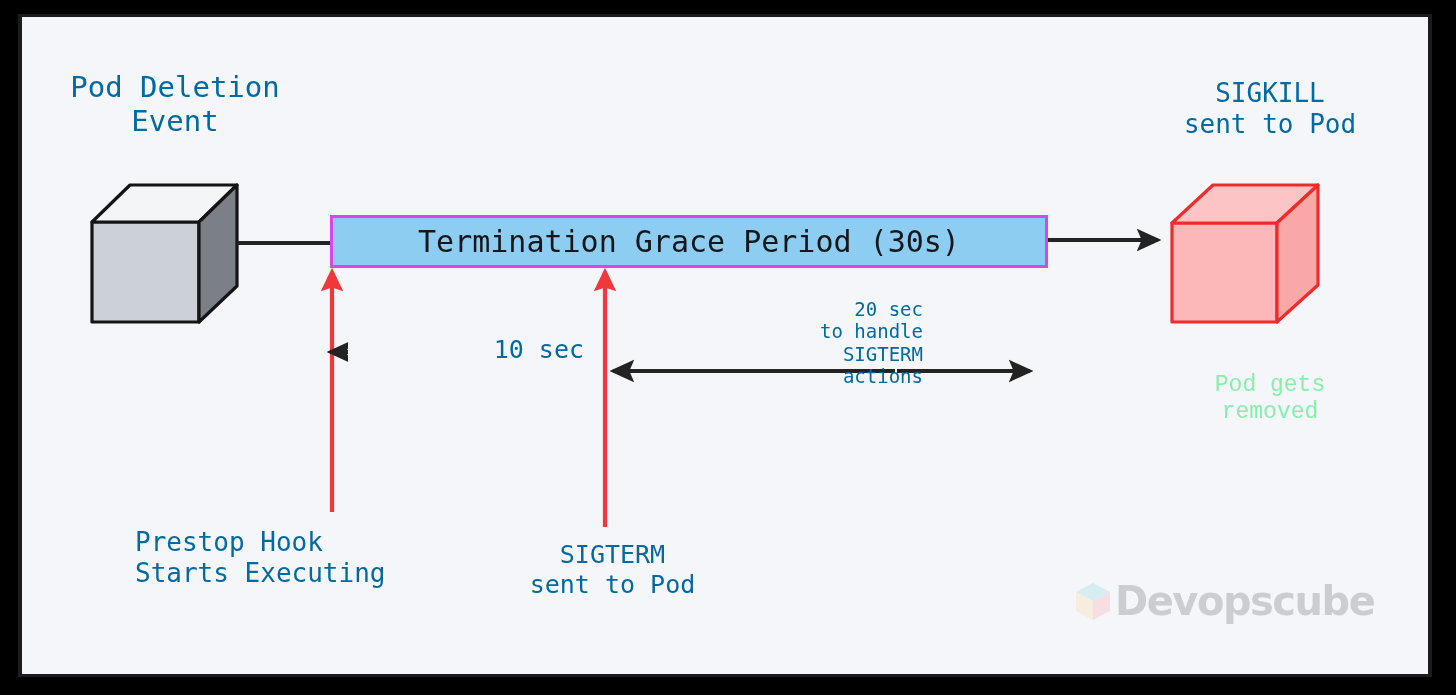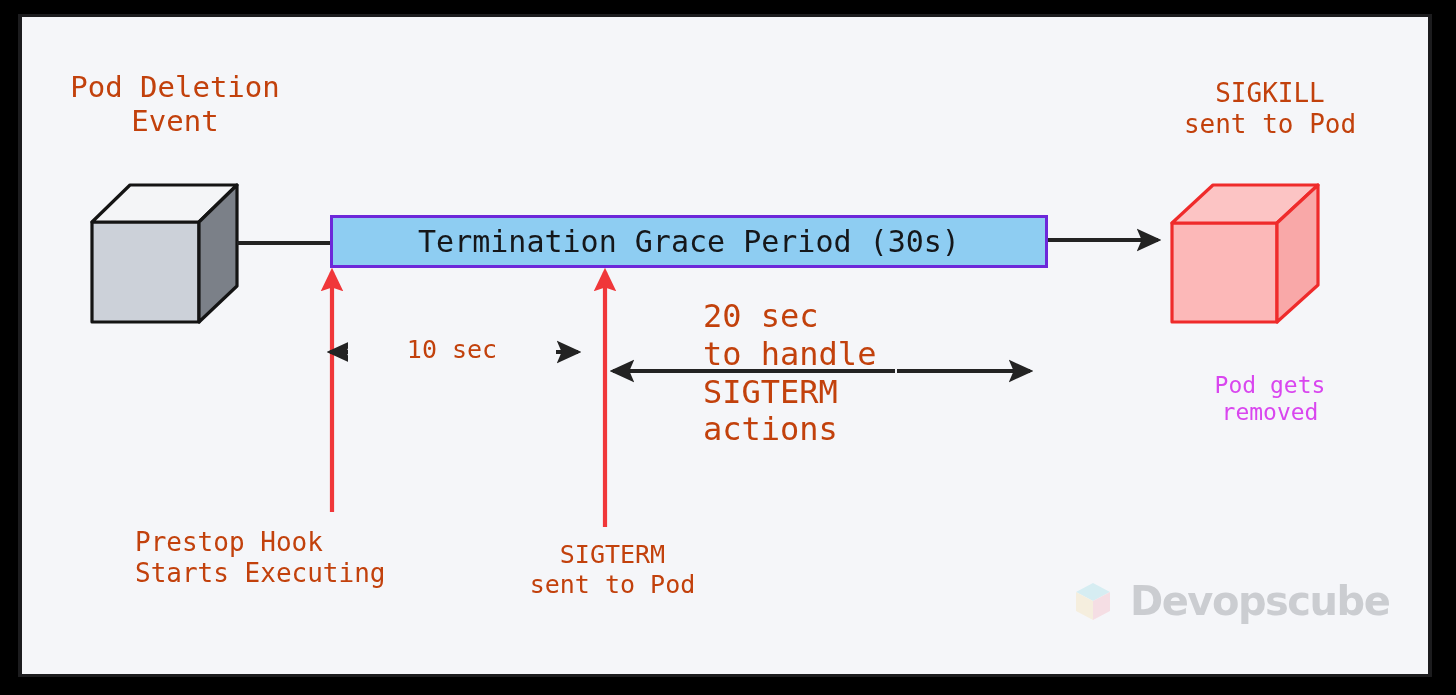--- a/index.html
+++ b/index.html
@@ -46,28 +46,28 @@
     left: 0;
     top: 0;
     width: 1456px;
     height: 695px;
     pointer-events: none;
   }
 
   
   .txt {
     position: absolute;
-    color: #c2410c;
+    color: #0369a1;
     font-family: "DejaVu Sans Mono", "Liberation Mono", monospace;
     white-space: pre;
     line-height: 1.18;
     letter-spacing: 0px;
   }
   .txt.center { text-align: center; }
-  .txt.red { color: #d946ef; }
+  .txt.red { color: #86efac; font-family: Liberation Mono, monospace; }
 
   #label-pod-deletion {
     left: 20px; top: 70px; width: 310px;
     font-size: 29px; text-align: center;
   }
   #label-sigkill {
     left: 1120px; top: 78px; width: 300px;
     font-size: 26px; 
   }
   #label-pod-removed {
@@ -77,35 +77,36 @@
   #label-prestop {
     left: 135px; top: 527px; width: 400px;
     font-size: 26px; text-align: left;
   }
   #label-sigterm-bottom {
     left: 460px; top: 540px; width: 305px;
     font-size: 25px; text-align: center;
   }
   #label-20sec {
     left: 703px; top: 298px; width: 220px;
-    font-size: 32px; text-align: left;
+    font-size: 19px; text-align: right;
   }
   #label-10sec {
     left: 348px; top: 335px; width: 208px;
-    font-size: 25px; text-align: center;
+    font-size: 25px; text-align: right;
     background: #f5f6f9;
+    padding-left: 28px;
   }
 
   
   #grace-box {
     position: absolute;
     left: 330px; top: 215px;
     width: 718px; height: 53px;
     background: #8ecdf2;
-    border: 3px solid #6d28d9;
+    border: 3px solid #d946ef;
     box-sizing: border-box;
     display: flex;
     align-items: center;
     justify-content: center;
   }
   #grace-box-label {
     color: #15171a;
     font-size: 30px;
     font-family: "DejaVu Sans Mono", "Liberation Mono", monospace;
     white-space: pre;
@@ -115,21 +116,21 @@
   #logo {
     position: absolute;
     left: 1072px; top: 578px;
     width: 300px; height: 46px;
     display: flex;
     align-items: center;
     opacity: 0.40;
   }
   #logo-cube { width: 42px; height: 42px; flex: 0 0 auto; }
   #logo-text {
-    margin-left: 16px;
+    margin-left: 1px;
     font-family: "DejaVu Sans", "Liberation Sans", sans-serif;
     font-weight: bold;
     font-size: 40px;
     letter-spacing: -1.5px;
     color: #8e9196;
   }
 </style>
 </head>
 <body>
 

